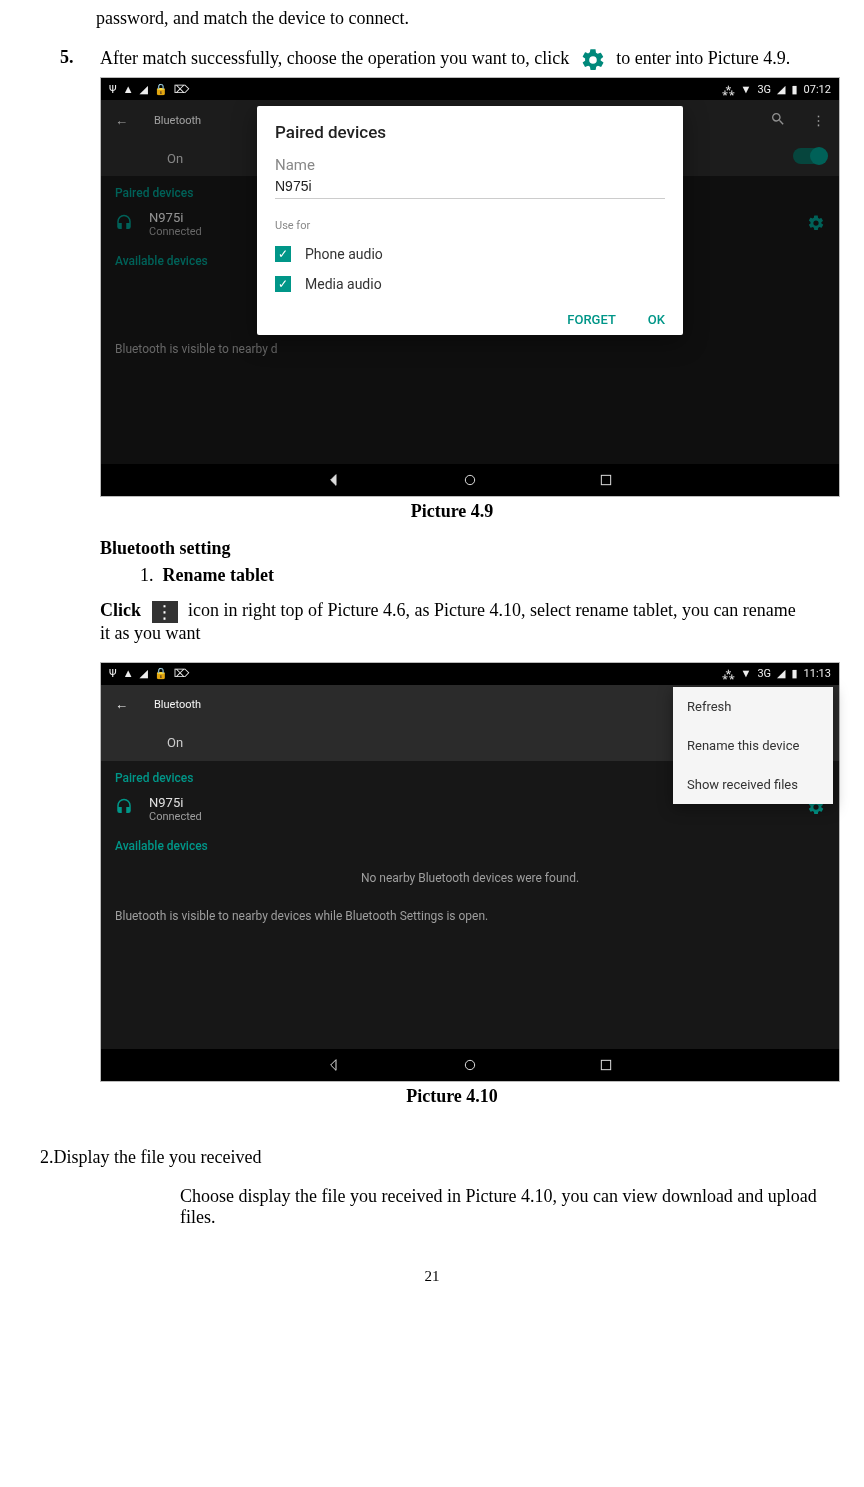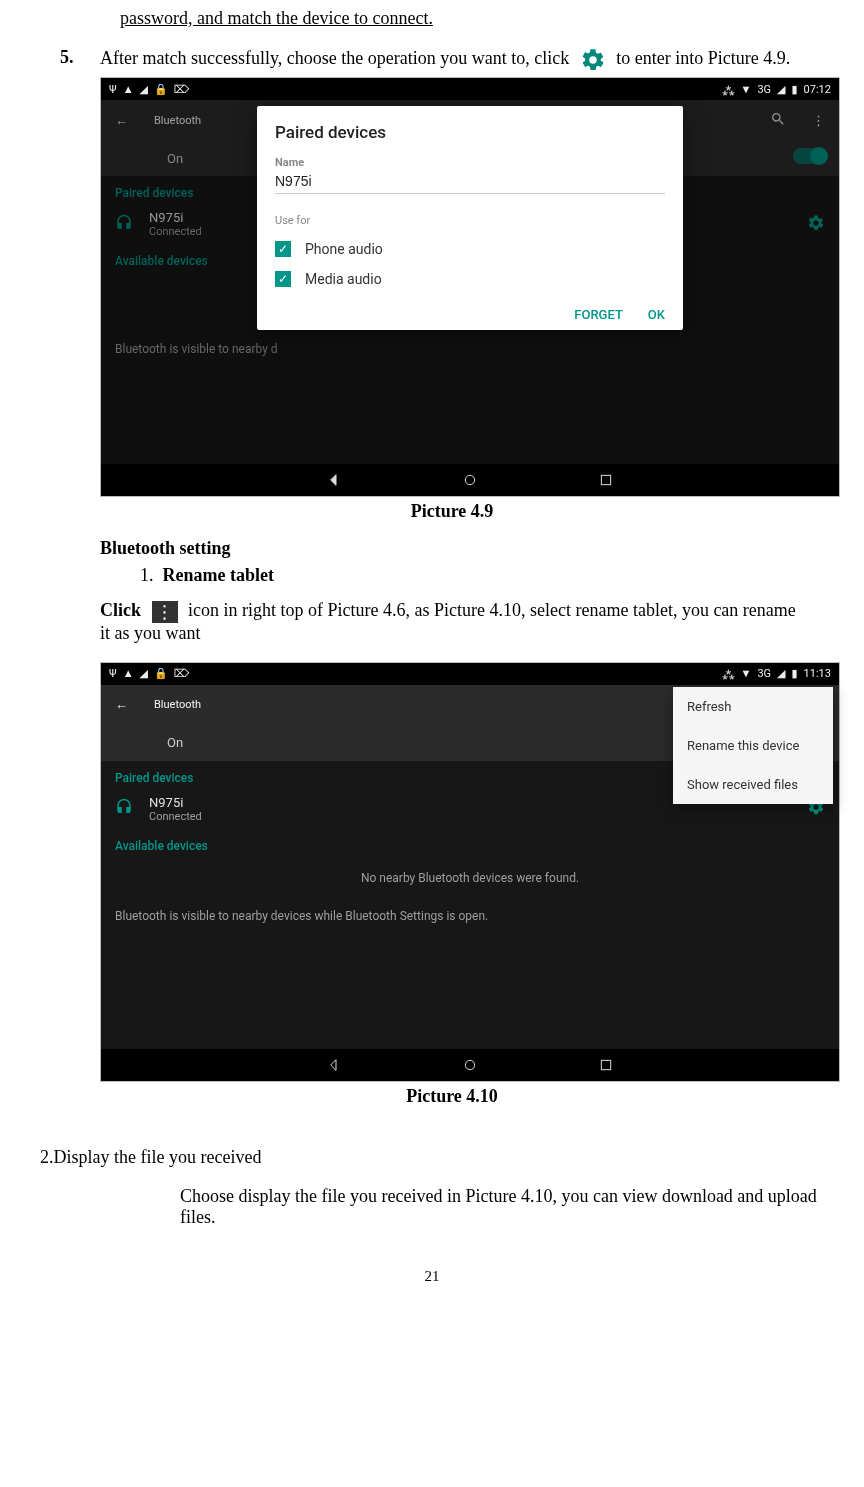--- a/index.html
+++ b/index.html
@@ -91,51 +91,51 @@
     position: absolute; left: 0; top: 22px; right: 0; bottom: 32px;
     background: rgba(0,0,0,0.35);
   }
   .dialog {
     position: absolute; left: 50%; transform: translateX(-50%);
     top: 28px; width: 390px; background: #fff; color: #333;
     border-radius: 2px; box-shadow: 0 6px 24px rgba(0,0,0,0.4);
     padding: 16px 18px 8px 18px;
   }
   .dlg-title { font-size: 17px; font-weight: 500; color: #222; margin-bottom: 14px; }
-  .dlg-label { font-size: 11px; color: #888; font-weight: bold; }
+  .dlg-label { font-size: 15px; color: #888; }
   .dlg-input {
     border: none; border-bottom: 1px solid #ccc; width: 100%; padding: 4px 0; font-size: 14px; color:#222;
   }
   .use-for { font-size: 11px; color: #888; margin-top: 20px; }
   .dlg-check { display: flex; align-items: center; gap: 14px; margin-top: 14px; font-size: 14px; color:#333; }
   .cbx {
     width: 16px; height: 16px; background: #009688; display: inline-flex;
     align-items: center; justify-content: center; color: #fff; font-size: 12px;
   }
-  .dlg-actions { display: flex; justify-content: flex-end; gap: 25px; margin-top: 20px; color:#009688; font-weight:500; font-size:13px; }
+  .dlg-actions { display: flex; justify-content: flex-end; gap: 32px; margin-top: 20px; color:#009688; font-weight:500; font-size:13px; }
 
   
   .overflow-menu {
     position: absolute; right: 6px; top: 24px; background: #f5f5f5; width: 160px;
     box-shadow: 0 4px 14px rgba(0,0,0,0.4);
   }
   .overflow-menu .mitem {
     padding: 12px 14px; font-size: 13px; color: #333;
   }
 
   .caption { text-align: center; font-weight: bold; margin: 4px 0 16px 0; }
   .sub-list { margin-left: 40px; }
   .page-num { text-align: center; font-size: 15px; margin-top: 40px; }
 </style>
 </head>
 <body>
 
 <div class="content">
 
-  <p style="margin-left:60px;margin-top:8px;text-decoration:underline;">password, and match the device to connect.</p>
+  <p style="margin-left:36px;margin-top:8px;">password, and match the device to connect.</p>
 
   <div class="step">
     <div class="step-num">5.</div>
     <div style="flex:1;">
       <span>After match successfully, choose the operation you want to, click</span>
       <span>
         <svg class="gear-icon-svg" width="26" height="26" viewBox="0 0 24 24">
             <path fill="#00897b" d="M19.14 12.94c.04-.31.06-.63.06-.94s-.02-.63-.06-.94l2.03-1.58a.5.5 0 0 0 .12-.64l-1.92-3.32a.5.5 0 0 0-.61-.22l-2.39.96a7.03 7.03 0 0 0-1.62-.94l-.36-2.54A.5.5 0 0 0 14 2h-4a.5.5 0 0 0-.5.42l-.36 2.54c-.58.24-1.12.56-1.62.94l-2.39-.96a.5.5 0 0 0-.61.22L2.6 8.48a.5.5 0 0 0 .12.64l2.03 1.58c-.04.31-.06.63-.06.94s.02.63.06.94L2.72 14.16a.5.5 0 0 0-.12.64l1.92 3.32c.14.24.43.34.68.22l2.39-.96c.5.38 1.04.7 1.62.94l.36 2.54c.04.24.25.42.5.42h4c.25 0 .46-.18.5-.42l.36-2.54c.58-.24 1.12-.56 1.62-.94l2.39.96c.25.12.54.02.68-.22l1.92-3.32a.5.5 0 0 0-.12-.64l-2.03-1.58zM12 15.5A3.5 3.5 0 1 1 12 8.5a3.5 3.5 0 0 1 0 7z"></path>
           </svg>
       </span>

